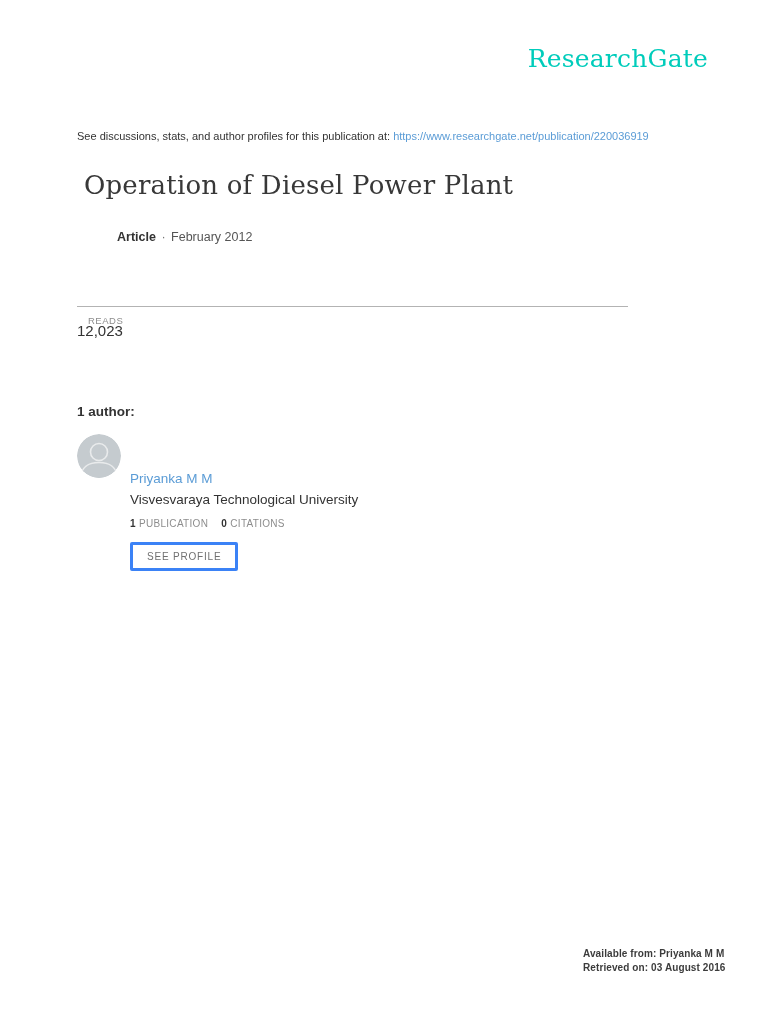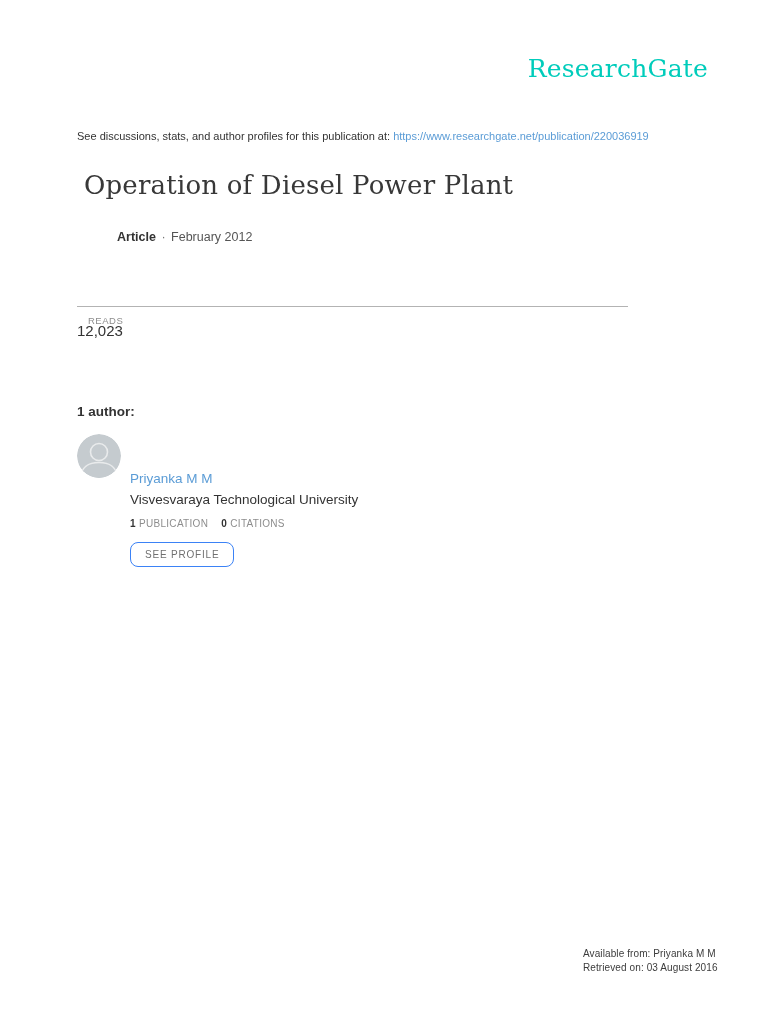--- a/index.html
+++ b/index.html
@@ -11,21 +11,21 @@
   }
   .page {
     position: relative;
     width: 768px;
     height: 1024px;
     background: #ffffff;
     overflow: hidden;
   }
   .logo {
     position: absolute;
-    top: 54px;
+    top: 44px;
     right: 60px;
     font-family: "DejaVu Serif", "Liberation Serif", serif;
     font-size: 25px;
     font-weight: 500;
     color: #00CCBB;
     letter-spacing: 0.2px;
     cursor: pointer;
   }
   .see-line {
     position: absolute;
@@ -132,35 +132,35 @@
   }
   .author-stats .num {
     font-weight: bold;
     color: #333333;
   }
   .author-stats .group2 { margin-left: 10px; }
   .see-profile {
     margin-top: 13px;
     display: inline-block;
     background: #ffffff;
-    border: 1px solid #3b82f6;
-    border-radius: 8px;
+    border: 3px solid #3b82f6;
+    border-radius: 2px;
     padding: 6px 14px;
     font-family: "Liberation Sans", sans-serif;
     font-size: 10px;
     letter-spacing: 0.8px;
     color: #707070;
     cursor: pointer;
   }
   .footer {
     position: absolute;
     left: 583px;
     top: 947px;
     font-size: 10px;
-    font-weight: normal;
+    font-weight: bold;
     color: #3c3c3c;
     line-height: 13.5px;
     letter-spacing: 0.1px;
   }
 </style>
 </head>
 <body>
 
 <div class="page">
 

